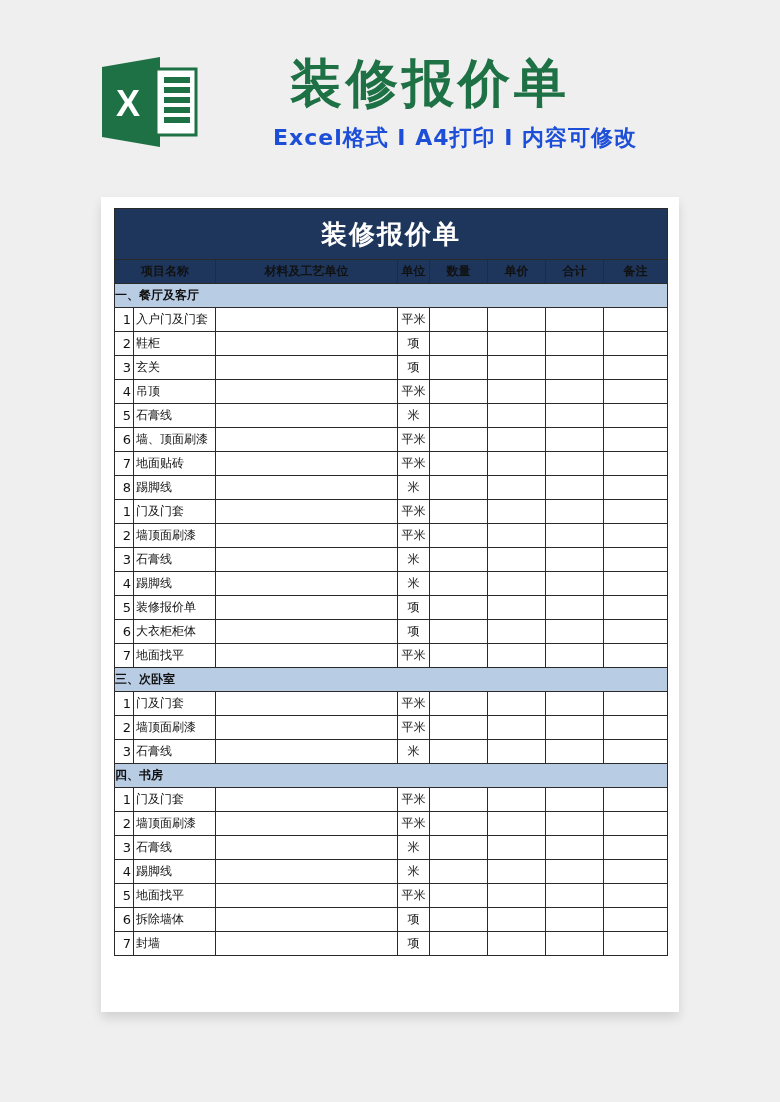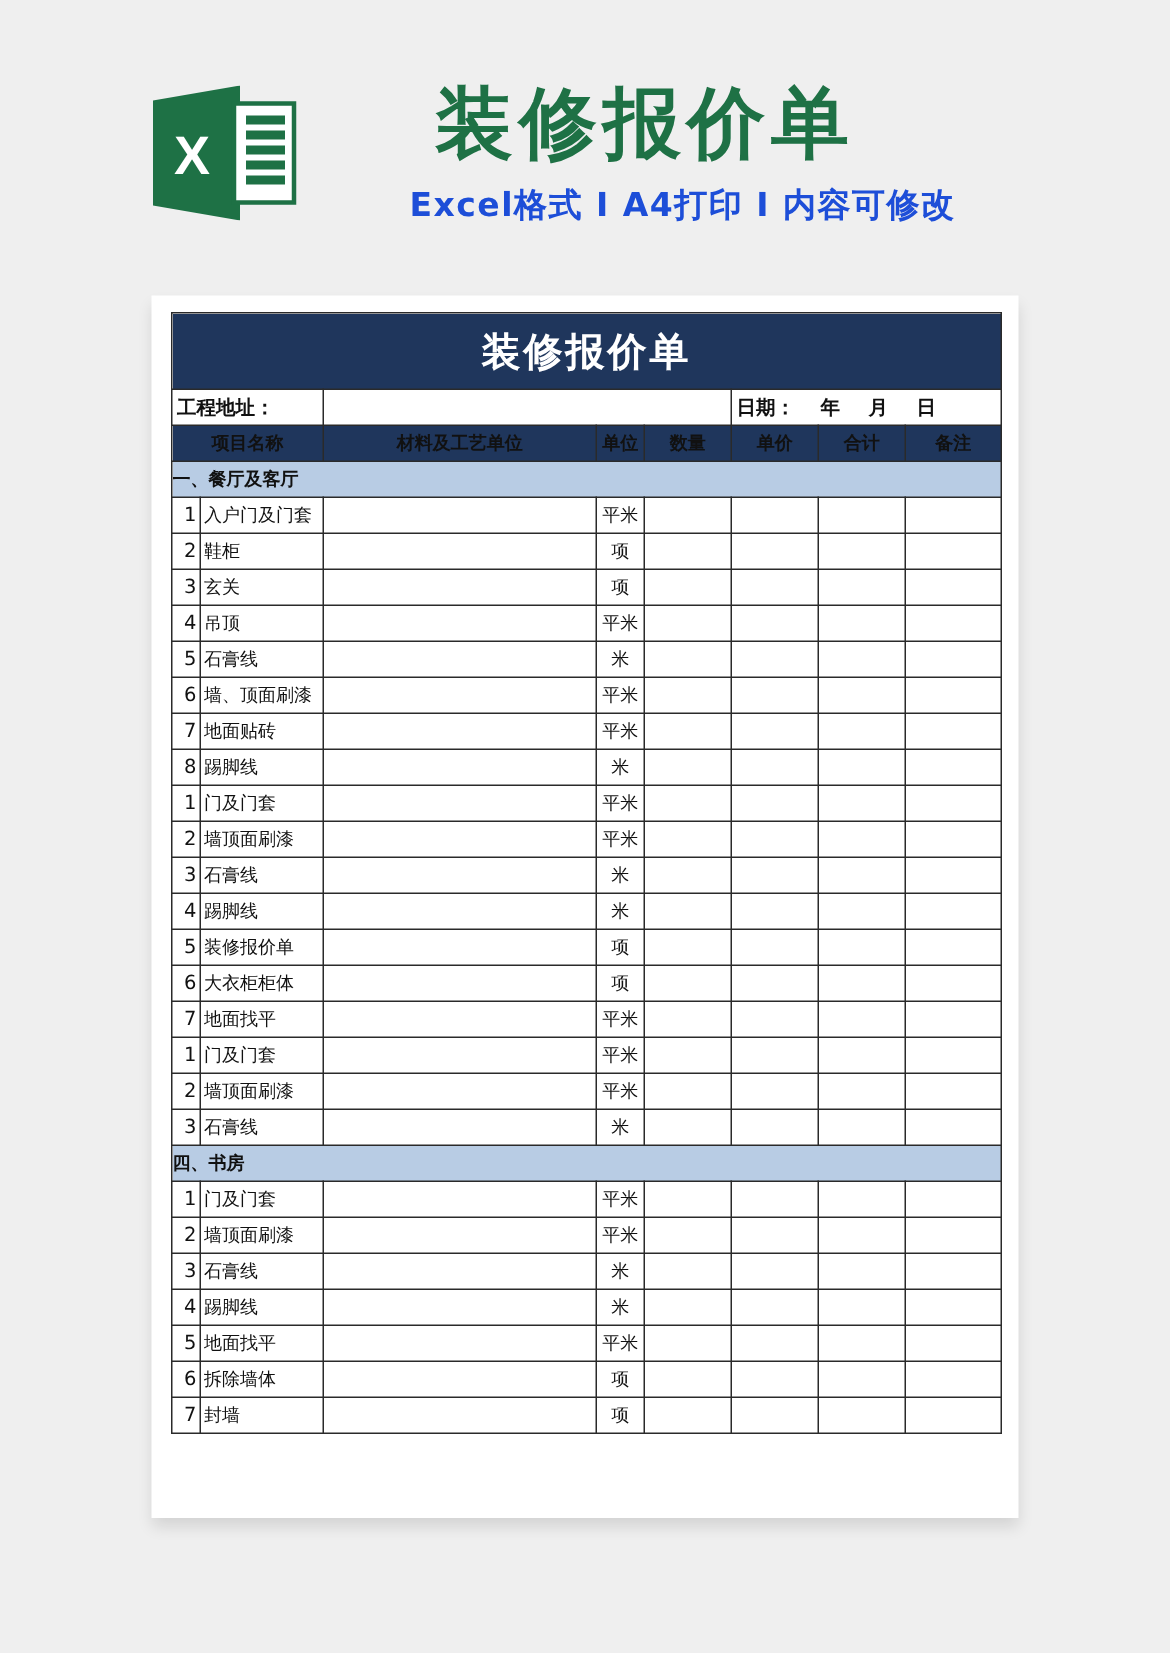--- a/index.html
+++ b/index.html
@@ -84,27 +84,20 @@
         <col style="width:32px">
       <col style="width:58px">
         <col style="width:58px">
         <col style="width:58px">
         <col style="width:64px">
     </colgroup>
     <tbody id="sheet-body">
       <tr>
         <td colspan="8" class="title-cell">装修报价单</td>
       </tr>
-      <tr>
-        <td colspan="2" class="label-cell">工程地址：</td>
-        <td colspan="3"></td>
-        <td colspan="3" class="date-cell">
-          <span style="width:56px">日期：</span><span style="width:32px">年</span><span style="width:32px">月</span><span>日</span>
-        </td>
-      </tr>
       <tr class="hdr">
         <td colspan="2">项目名称</td>
         <td>材料及工艺单位</td>
         <td>单位</td>
         <td>数量</td>
         <td>单价</td>
         <td>合计</td>
         <td>备注</td>
       </tr>
     <tr class="section">
@@ -253,20 +246,23 @@
         <tr>
           <td class="num">7</td>
           <td class="name">地面找平</td>
           <td></td>
           <td class="unit">平米</td>
           <td></td>
           <td></td>
           <td></td>
           <td></td>
         </tr>
+        <tr class="section">
+          <td colspan="8">三、次卧室</td>
+        </tr>
         <tr>
           <td class="num">1</td>
           <td class="name">门及门套</td>
           <td></td>
           <td class="unit">平米</td>
           <td></td>
           <td></td>
           <td></td>
           <td></td>
         </tr>

